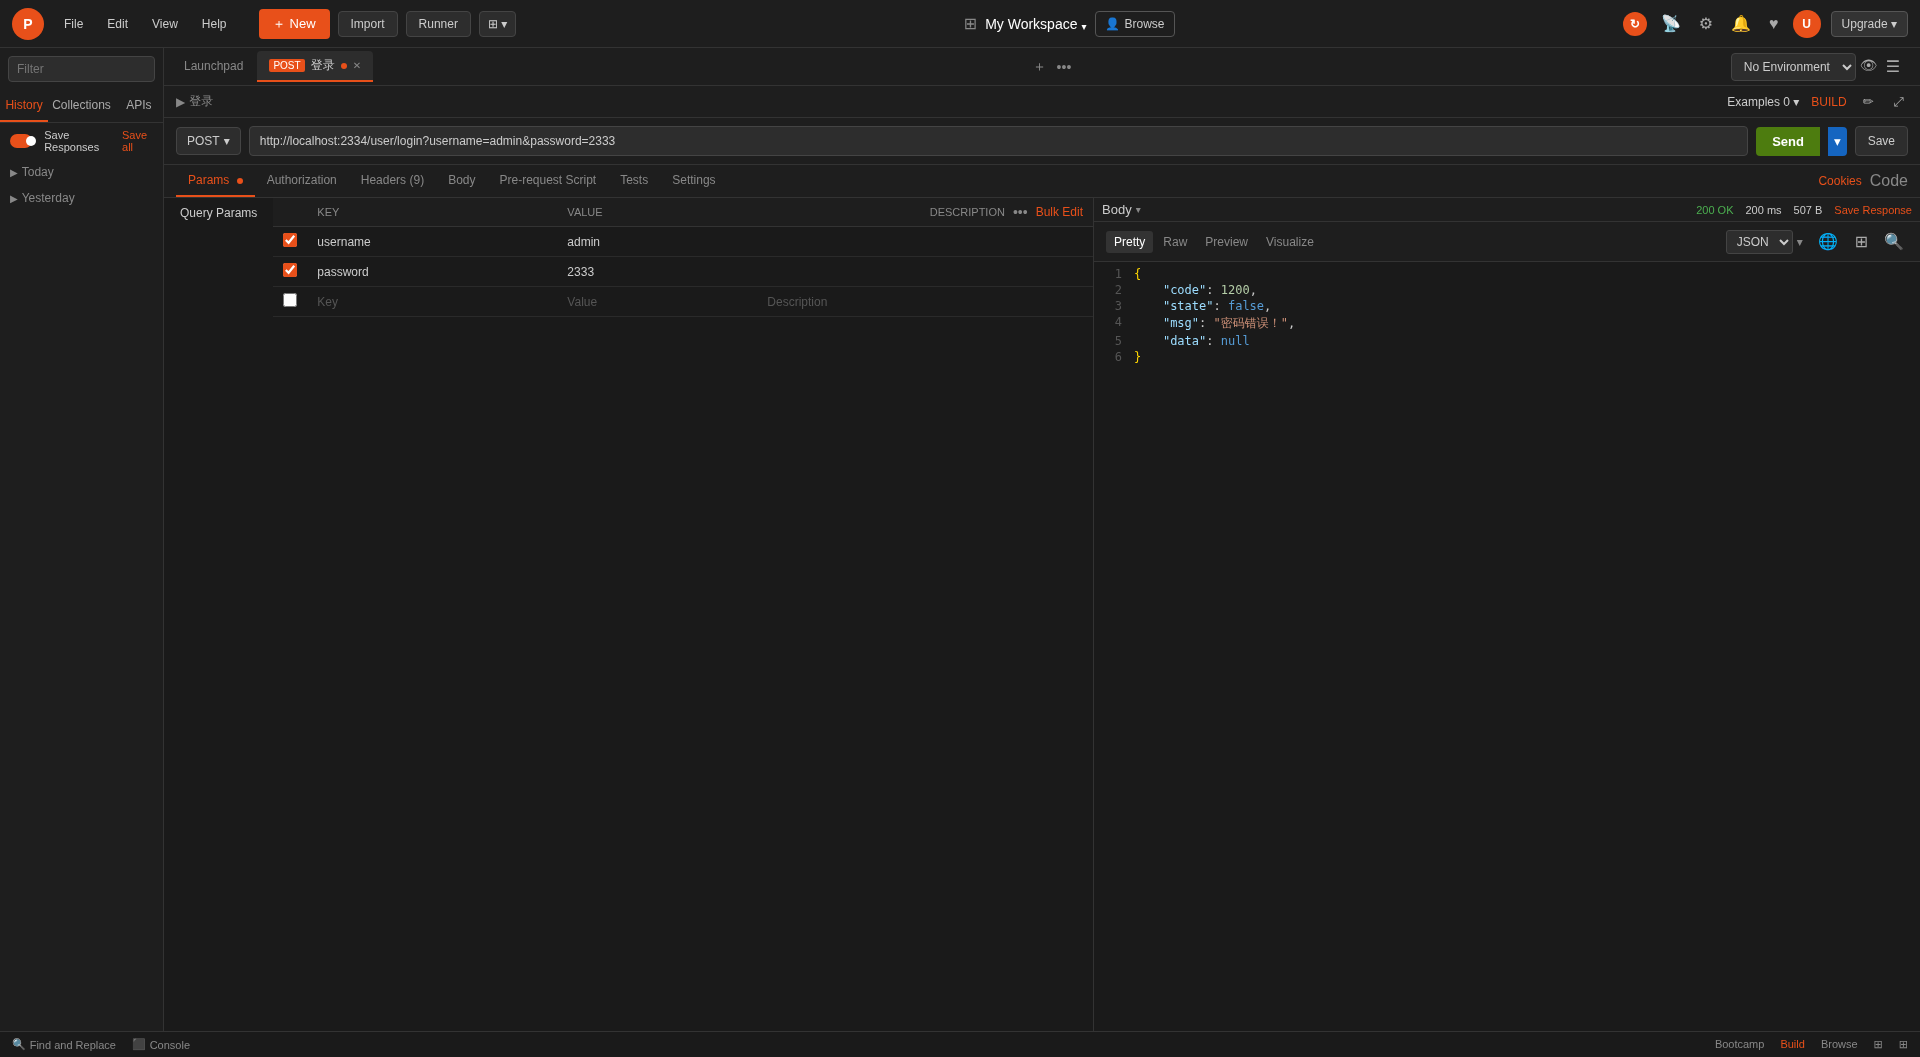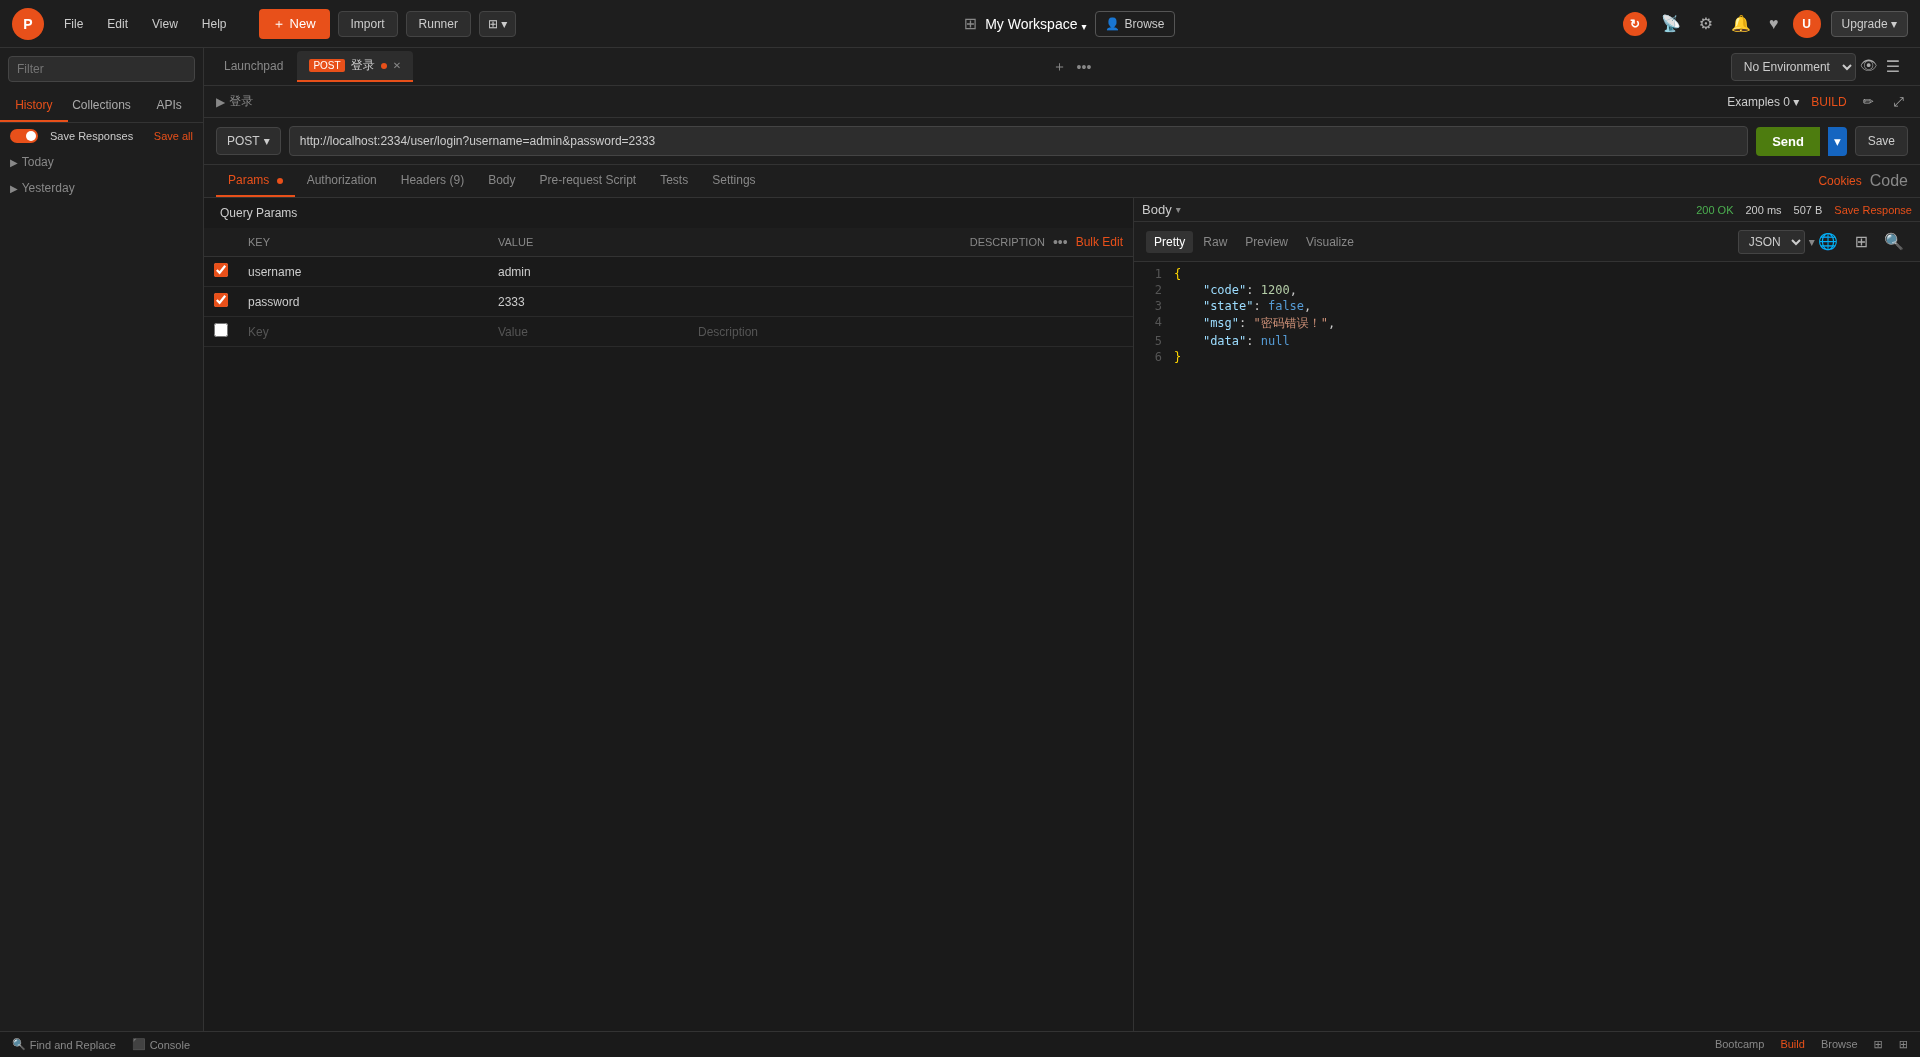--- a/index.html
+++ b/index.html
@@ -17,21 +17,21 @@
     .topbar-right { display: flex; align-items: center; gap: 10px; }
     .icon-btn { background: none; border: none; color: #aaa; cursor: pointer; font-size: 16px; padding: 4px; }
     .upgrade-btn { background: #333; color: #ccc; border: 1px solid #555; border-radius: 4px; padding: 5px 10px; font-size: 12px; cursor: pointer; }
     .avatar { width: 28px; height: 28px; border-radius: 50%; background: #e8501a; display: flex; align-items: center; justify-content: center; color: white; font-size: 12px; font-weight: bold; }
     .postman-icon { width: 32px; height: 32px; background: #e8501a; border-radius: 50%; display: flex; align-items: center; justify-content: center; color: white; font-size: 14px; font-weight: bold; }
 
     
     .main { display: flex; flex: 1; overflow: hidden; }
 
     
-    .sidebar { width: 204px; background: #1e1e1e; border-right: 1px solid #333; display: flex; flex-direction: column; }
+    .sidebar { width: 164px; background: #1e1e1e; border-right: 1px solid #333; display: flex; flex-direction: column; }
     .sidebar-search { padding: 8px; }
     .sidebar-search input { width: 100%; background: #2d2d2d; border: 1px solid #444; border-radius: 4px; color: #ccc; padding: 5px 8px; font-size: 12px; }
     .sidebar-tabs { display: flex; border-bottom: 1px solid #333; }
     .sidebar-tab { flex: 1; text-align: center; padding: 8px 4px; font-size: 12px; cursor: pointer; color: #aaa; border-bottom: 2px solid transparent; }
     .sidebar-tab.active { color: #e8501a; border-bottom-color: #e8501a; }
     .sidebar-actions { display: flex; align-items: center; padding: 6px 10px; gap: 12px; }
     .toggle { width: 28px; height: 14px; background: #e8501a; border-radius: 7px; position: relative; cursor: pointer; }
     .toggle::after { content: ''; position: absolute; left: 2px; top: 2px; width: 10px; height: 10px; background: white; border-radius: 50%; transition: left 0.2s; }
     .toggle.on::after { left: 16px; }
     .save-responses { color: #ccc; font-size: 11px; }
@@ -66,38 +66,38 @@
     .req-tab.active { color: #e8501a; border-bottom-color: #e8501a; }
     .req-tab .dot { display: inline-block; width: 6px; height: 6px; background: #e8501a; border-radius: 50%; margin-left: 4px; vertical-align: middle; }
     .tab-right { margin-left: auto; display: flex; gap: 8px; align-items: center; }
     .cookies-link { color: #e8501a; font-size: 12px; cursor: pointer; }
     .code-link { color: #888; font-size: 16px; cursor: pointer; }
 
     
     .body-split { display: flex; flex: 1; overflow: hidden; }
 
     
-    .params-area { width: 930px; display: flex; flex-direction: column; border-right: 1px solid #333; overflow: hidden; }
+    .params-area { width: 930px; display: flex; flex-direction: row; border-right: 1px solid #333; overflow: hidden; }
     .query-params-header { padding: 8px 16px; font-size: 12px; color: #ccc; font-weight: 500; }
     .params-table { flex: 1; overflow: auto; }
     .params-table table { width: 100%; border-collapse: collapse; }
     .params-table th { padding: 6px 10px; text-align: left; font-size: 11px; color: #888; font-weight: 400; border-bottom: 1px solid #333; background: #1e1e1e; }
     .params-table td { padding: 6px 10px; border-bottom: 1px solid #2a2a2a; color: #ccc; font-size: 12px; }
     .key-col { width: 250px; }
     .val-col { width: 200px; }
     .desc-col { flex: 1; }
     .checkbox { width: 14px; height: 14px; accent-color: #e8501a; cursor: pointer; }
     .more-btn { color: #888; cursor: pointer; font-size: 14px; }
     .bulk-edit-btn { color: #e8501a; font-size: 12px; cursor: pointer; }
     .placeholder-text { color: #555; }
     .th-actions { display: flex; align-items: center; gap: 8px; justify-content: flex-end; }
 
     
     .response-area { flex: 1; display: flex; flex-direction: column; overflow: hidden; }
-    .response-header { display: flex; align-items: center; padding: 6px 12px; background: #1e1e1e; border-bottom: 1px solid #333; }
+    .response-header { display: flex; align-items: center; padding: 6px 12px; background: #1e1e1e; border-bottom: 1px solid #333; gap: 12px; }
     .body-label { font-size: 13px; color: #ccc; display: flex; align-items: center; gap: 4px; }
     .response-tabs { display: flex; gap: 2px; }
     .response-tab { padding: 4px 8px; font-size: 12px; color: #888; cursor: pointer; border-radius: 3px; }
     .response-tab.active { background: #333; color: #fff; }
     .response-format { display: flex; align-items: center; gap: 4px; margin-left: auto; }
     .format-select { background: #2d2d2d; border: 1px solid #444; color: #ccc; padding: 3px 6px; font-size: 12px; border-radius: 3px; }
     .response-icons { display: flex; gap: 8px; color: #888; }
     .status-indicators { display: flex; gap: 12px; align-items: center; margin-left: auto; font-size: 11px; }
     .status-ok { color: #4caf50; }
     .status-time { color: #ccc; }

